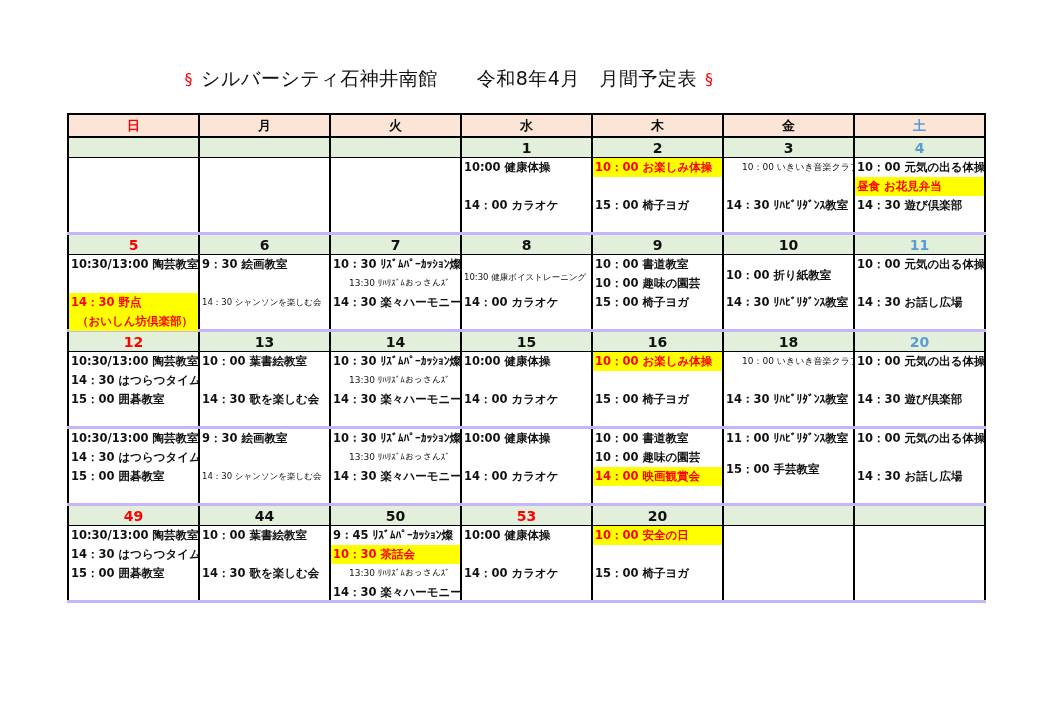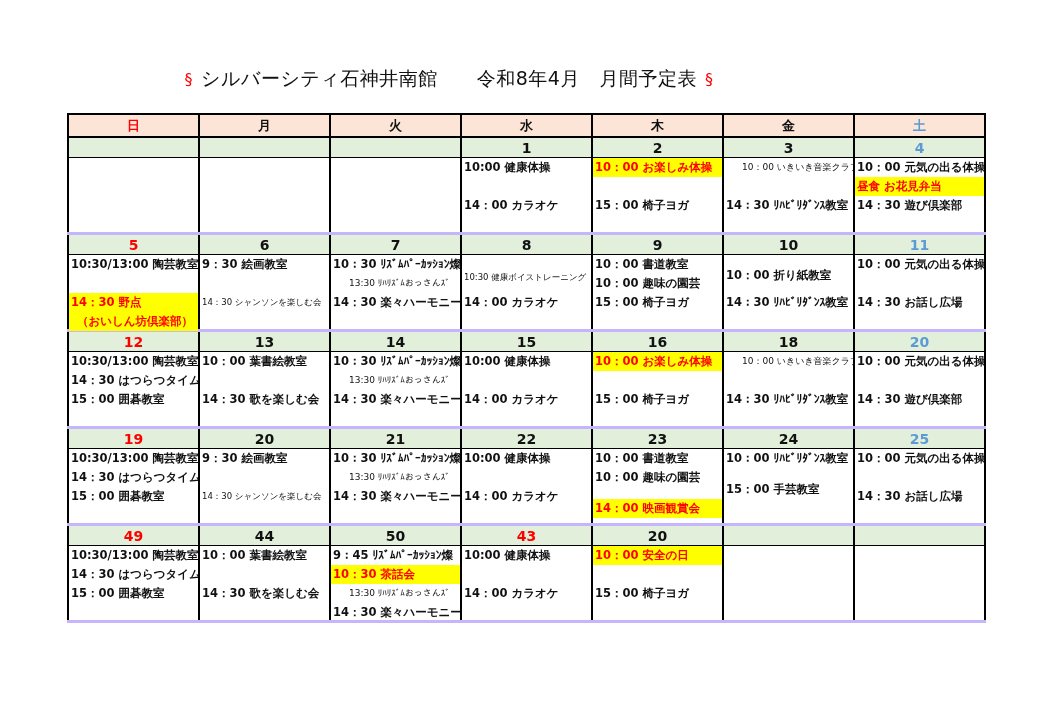--- a/index.html
+++ b/index.html
@@ -281,29 +281,20 @@
             </div>
           </td>
           <td class="events">
             <div class="evlist">
               <div class="ev" style="top: 0px;">10：00 元気の出る体操</div>
               <div class="ev" style="top: 38px;">14：30 遊び倶楽部</div>
             </div>
           </td>
         </tr>
         <tr>
-          <td class="date sun">19</td>
-          <td class="date">20</td>
-          <td class="date">21</td>
-          <td class="date">22</td>
-          <td class="date">23</td>
-          <td class="date">24</td>
-          <td class="date sat">25</td>
-        </tr>
-        <tr>
           <td class="events">
             <div class="evlist">
               <div class="ev" style="top: 0px;">10:30/13:00 陶芸教室</div>
               <div class="ev" style="top: 19px;">14：30 はつらつタイム</div>
               <div class="ev" style="top: 38px;">15：00 囲碁教室</div>
             </div>
           </td>
           <td class="events">
             <div class="evlist">
               <div class="ev" style="top: 0px;">9：30 絵画教室</div>
@@ -320,41 +311,41 @@
           <td class="events">
             <div class="evlist">
               <div class="ev" style="top: 0px;">10:00 健康体操</div>
               <div class="ev" style="top: 38px;">14：00 カラオケ</div>
             </div>
           </td>
           <td class="events">
             <div class="evlist">
               <div class="ev" style="top: 0px;">10：00 書道教室</div>
               <div class="ev" style="top: 19px;">10：00 趣味の園芸</div>
-              <div class="ev hl" style="top: 38px; margin-top: 12px;">14：00 映画観賞会</div>
-            </div>
-          </td>
-          <td class="events">
-            <div class="evlist">
-              <div class="ev" style="top: 0px;">10：00 ﾘﾊﾋﾞﾘﾀﾞﾝｽ教室</div>
+              <div class="ev hl" style="top: 38px;">14：00 映画観賞会</div>
+            </div>
+          </td>
+          <td class="events">
+            <div class="evlist">
+              <div class="ev" style="top: 0px;">11：00 ﾘﾊﾋﾞﾘﾀﾞﾝｽ教室</div>
               <div class="ev" style="top: 31px;">15：00 手芸教室</div>
             </div>
           </td>
           <td class="events">
             <div class="evlist">
               <div class="ev" style="top: 0px;">10：00 元気の出る体操</div>
               <div class="ev" style="top: 38px;">14：30 お話し広場</div>
             </div>
           </td>
         </tr>
         <tr>
           <td class="date sun">49</td>
           <td class="date">44</td>
           <td class="date">50</td>
-          <td class="date sun">43</td>
+          <td class="date sun">53</td>
           <td class="date">20</td>
           <td class="date"></td>
           <td class="date sat"></td>
         </tr>
         <tr>
           <td class="events">
             <div class="evlist">
               <div class="ev" style="top: 0px;">10:30/13:00 陶芸教室</div>
               <div class="ev" style="top: 19px;">14：30 はつらつタイム</div>
               <div class="ev" style="top: 38px;">15：00 囲碁教室</div>

